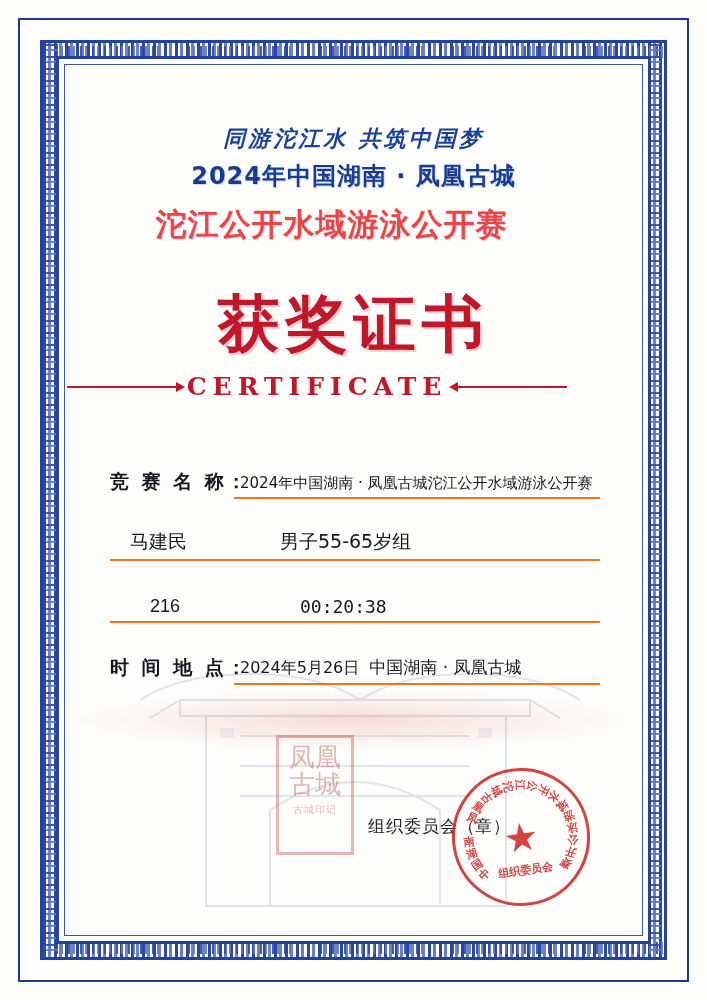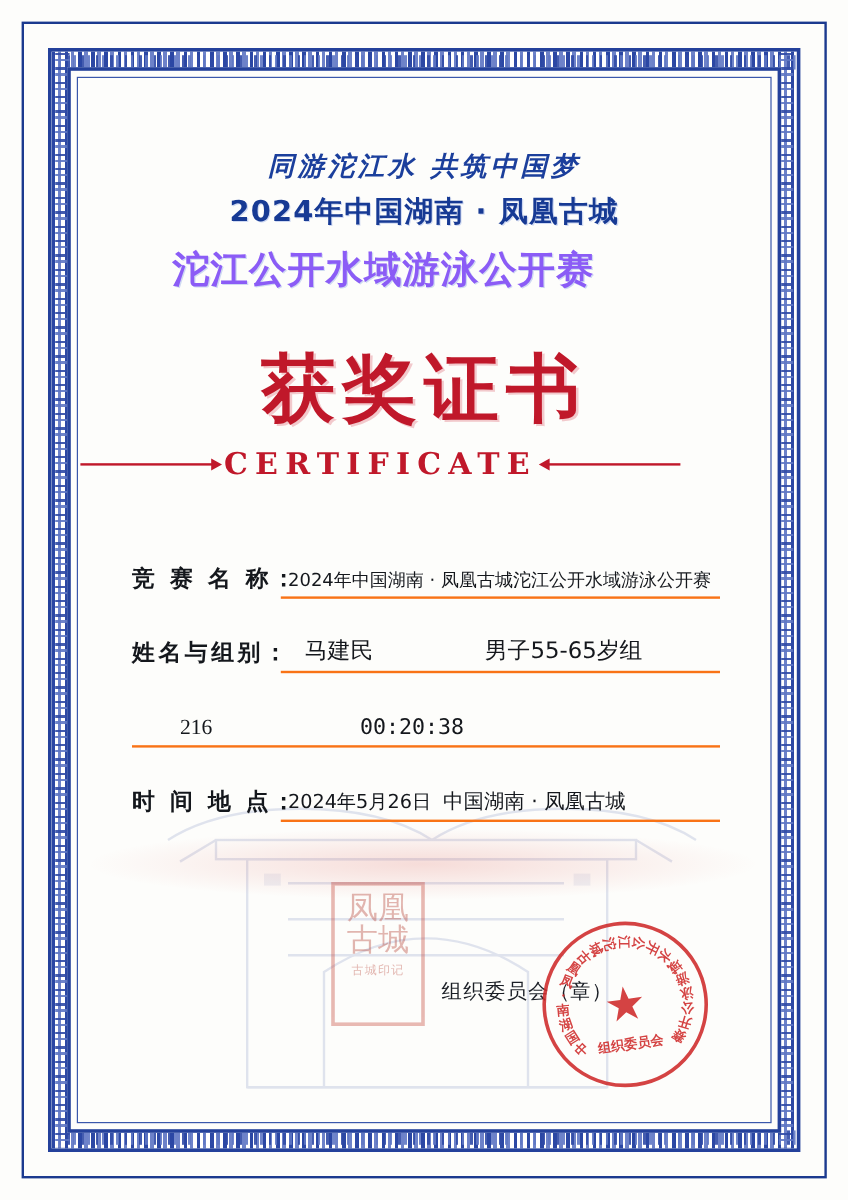--- a/index.html
+++ b/index.html
@@ -150,27 +150,27 @@
     text-align: center;
     font-family: "DejaVu Sans", sans-serif;
     font-weight: bold;
     font-size: 24px;
     letter-spacing: 1px;
     color: #173a94;
     text-shadow: 1px 1px 0 #cfd9f2;
   }
   .title-sub {
     position: absolute;
-    top: 204px; left: 0; width: 639px;
+    top: 204px; left: 12px; width: 639px;
     text-align: center;
     font-family: "DejaVu Sans", sans-serif;
     font-weight: bold;
     font-size: 31px;
     letter-spacing: 1px;
-    color: #8b5cf6;
+    color: #ef4444;
     text-shadow: 1px 1px 0 #cfd9f2;
   }
 
   
   .award-title {
     position: absolute;
     top: 282px; left: 0; width: 707px;
     text-align: center;
     font-family: "DejaVu Sans", sans-serif;
     font-weight: bold;
@@ -249,21 +249,21 @@
     overflow: hidden;
   }
   .field-value.two {
     justify-content: flex-start;
     gap: 0;
   }
   .val-a { display: inline-block; }
   .val-b { display: inline-block; }
   .r-name .val-a { width: 150px; padding-left: 14px; font-size: 19px; }
   .r-name .val-b { font-size: 19px; margin-top: 41px; }
-  .r-rank .val-a { width: 150px; padding-left: 34px; font-size: 18px; font-family:Liberation Serif, serif;}
+  .r-rank .val-a { width: 150px; padding-left: 34px; font-size: 18px; font-family:Liberation Sans, sans-serif;}
   .r-rank .val-b { font-size: 18px; font-family:"DejaVu Sans Mono", monospace; }
   .r-comp .val-a { font-size: 15px; }
   .r-time .val-a { font-size: 16px; }
   .r-time .val-b { font-size: 17px; padding-left: 10px; }
 
   
   .signature {
     position: absolute;
     left: 368px;
     top: 815px;
@@ -373,21 +373,20 @@
   <div class="fields">
 
     <div class="field-row r-comp">
       <div class="field-label">竞 赛 名 称：</div>
       <div class="field-value two">
         <span class="val-a">2024年中国湖南 · 凤凰古城沱江公开水域游泳公开赛</span>
       </div>
     </div>
 
     <div class="field-row r-name">
-      <div class="field-label">姓名与组别：</div>
       <div class="field-value two">
         <span class="val-a">马建民</span>
         <span class="val-b">男子55-65岁组</span>
       </div>
     </div>
 
     <div class="field-row r-rank">
       <div class="field-value two">
         <span class="val-a">216</span>
         <span class="val-b">00:20:38</span>

